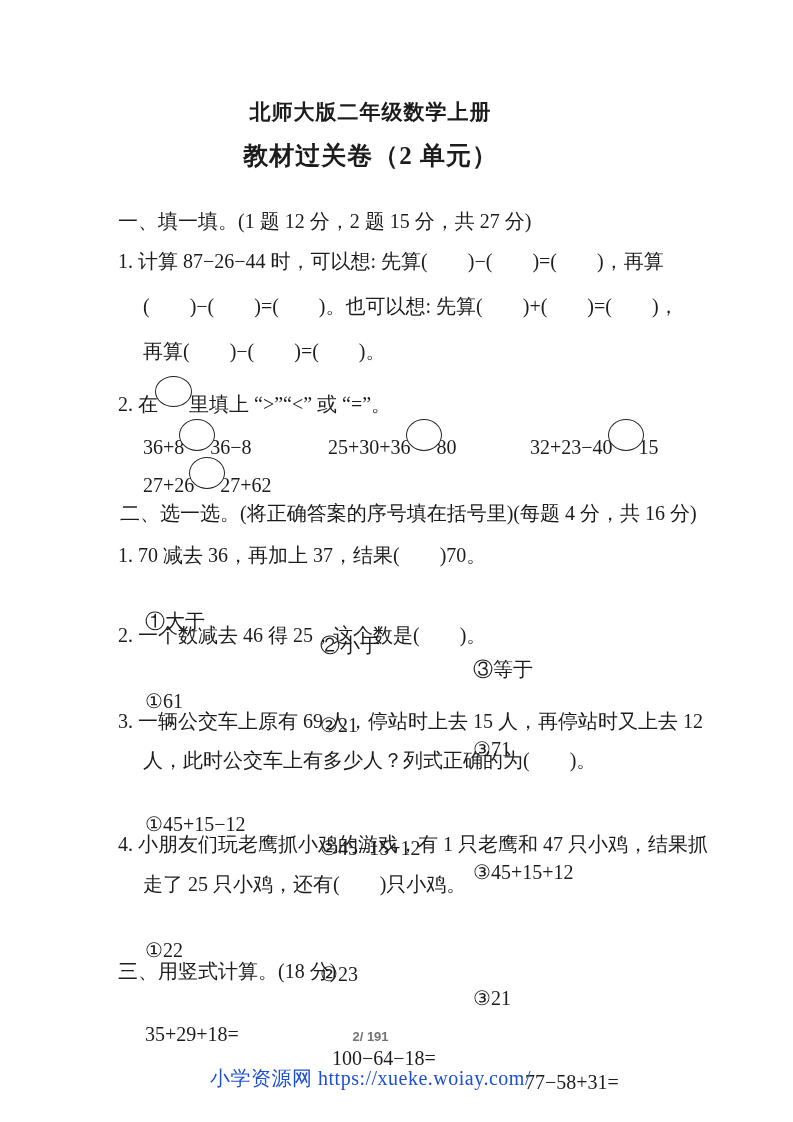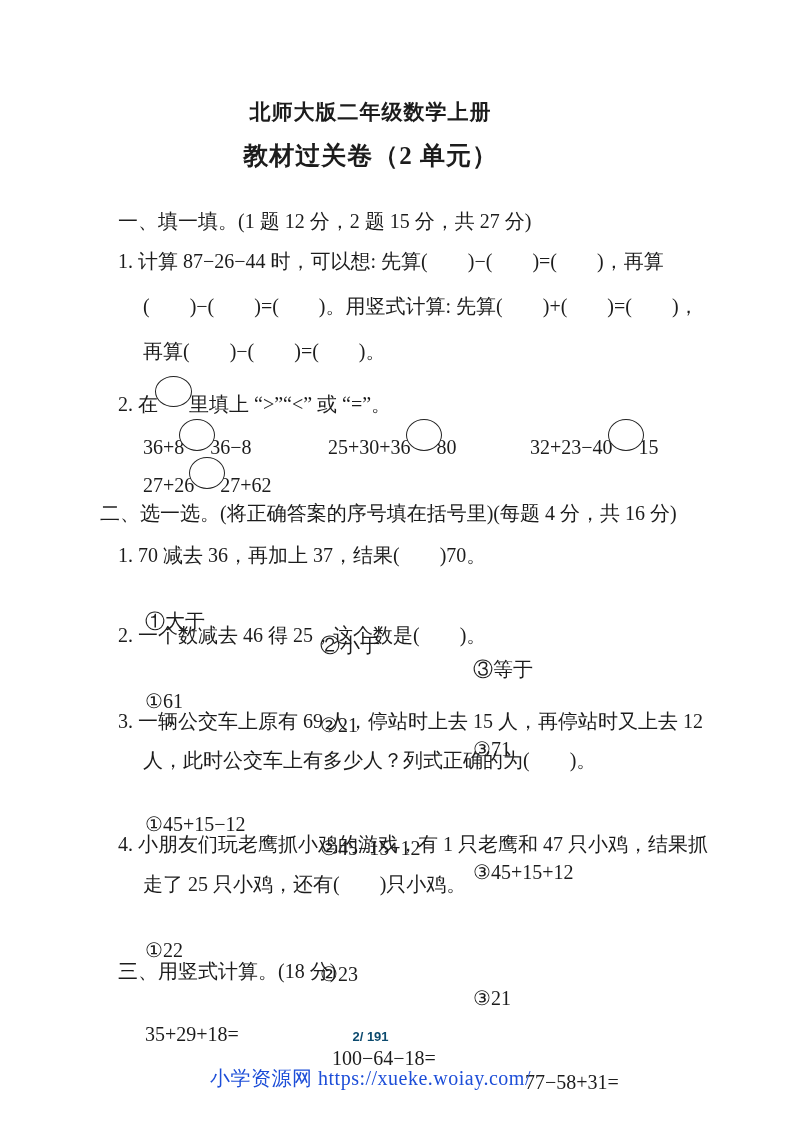--- a/index.html
+++ b/index.html
@@ -38,21 +38,21 @@
   .c3 { left: 473px; }
   .e1 { left: 145px; }
   .e2 { left: 332px; }
   .e3 { left: 525px; }
   .pagenum {
     left: 0; width: 100%;
     text-align: center;
     font-family: "Liberation Sans", "DejaVu Sans", sans-serif;
     font-size: 13px;
     font-weight: bold;
-    color: #0c4a6e;
+    color: #737373;
   }
   .site-footer {
     left: 0; width: 100%;
     text-align: center;
     font-family: Liberation Serif, serif;
     font-size: 20px;
     color: #1d4ed8;
     letter-spacing: 0.5px;
   }
 </style>
@@ -60,31 +60,31 @@
 <body>
 
 <div class="page">
 
   <div class="abs title t1">北师大版二年级数学上册</div>
   <div class="abs title t2">教材过关卷（2 单元）</div>
 
   <div class="abs" style="top:209px;left:118px">一、填一填。(1 题 12 分，2 题 15 分，共 27 分)</div>
 
   <div class="abs" style="top:249px;left:118px">1. 计算 87−26−44 时，可以想: 先算(　　)−(　　)=(　　)，再算</div>
-  <div class="abs" style="top:294px;left:143px">(　　)−(　　)=(　　)。用竖式计算: 先算(　　)+(　　)=(　　)，</div>
+  <div class="abs" style="top:294px;left:143px">(　　)−(　　)=(　　)。也可以想: 先算(　　)+(　　)=(　　)，</div>
   <div class="abs" style="top:339px;left:143px">再算(　　)−(　　)=(　　)。</div>
 
   <div class="abs" style="top:380px;left:118px"><span>2. 在</span><span class="circle stem-circle"></span><span>里填上 “&gt;”“&lt;” 或 “=”。</span></div>
 
   <div class="abs" style="top:422px;left:143px"><span>36+8</span><span class="circle"></span><span>36−8</span></div>
   <div class="abs" style="top:422px;left:328px"><span>25+30+36</span><span class="circle"></span><span>80</span></div>
   <div class="abs" style="top:422px;left:530px"><span>32+23−40</span><span class="circle"></span><span>15</span></div>
   <div class="abs" style="top:460px;left:143px"><span>27+26</span><span class="circle"></span><span>27+62</span></div>
 
-  <div class="abs" style="top:501px;left:100px">二、选一选。(将正确答案的序号填在括号里)(每题 4 分，共 16 分)</div>
+  <div class="abs" style="top:501px;left:120px">二、选一选。(将正确答案的序号填在括号里)(每题 4 分，共 16 分)</div>
 
   <div class="abs" style="top:543px;left:118px">1. 70 减去 36，再加上 37，结果(　　)70。</div>
   <div class="abs opt-row" style="top:585px">
     <span class="opt c1">①大于</span>
     <span class="opt c2">②小于</span>
     <span class="opt c3">③等于</span>
   </div>
 
   <div class="abs" style="top:623px;left:118px">2. 一个数减去 46 得 25，这个数是(　　)。</div>
   <div class="abs opt-row" style="top:665px">

